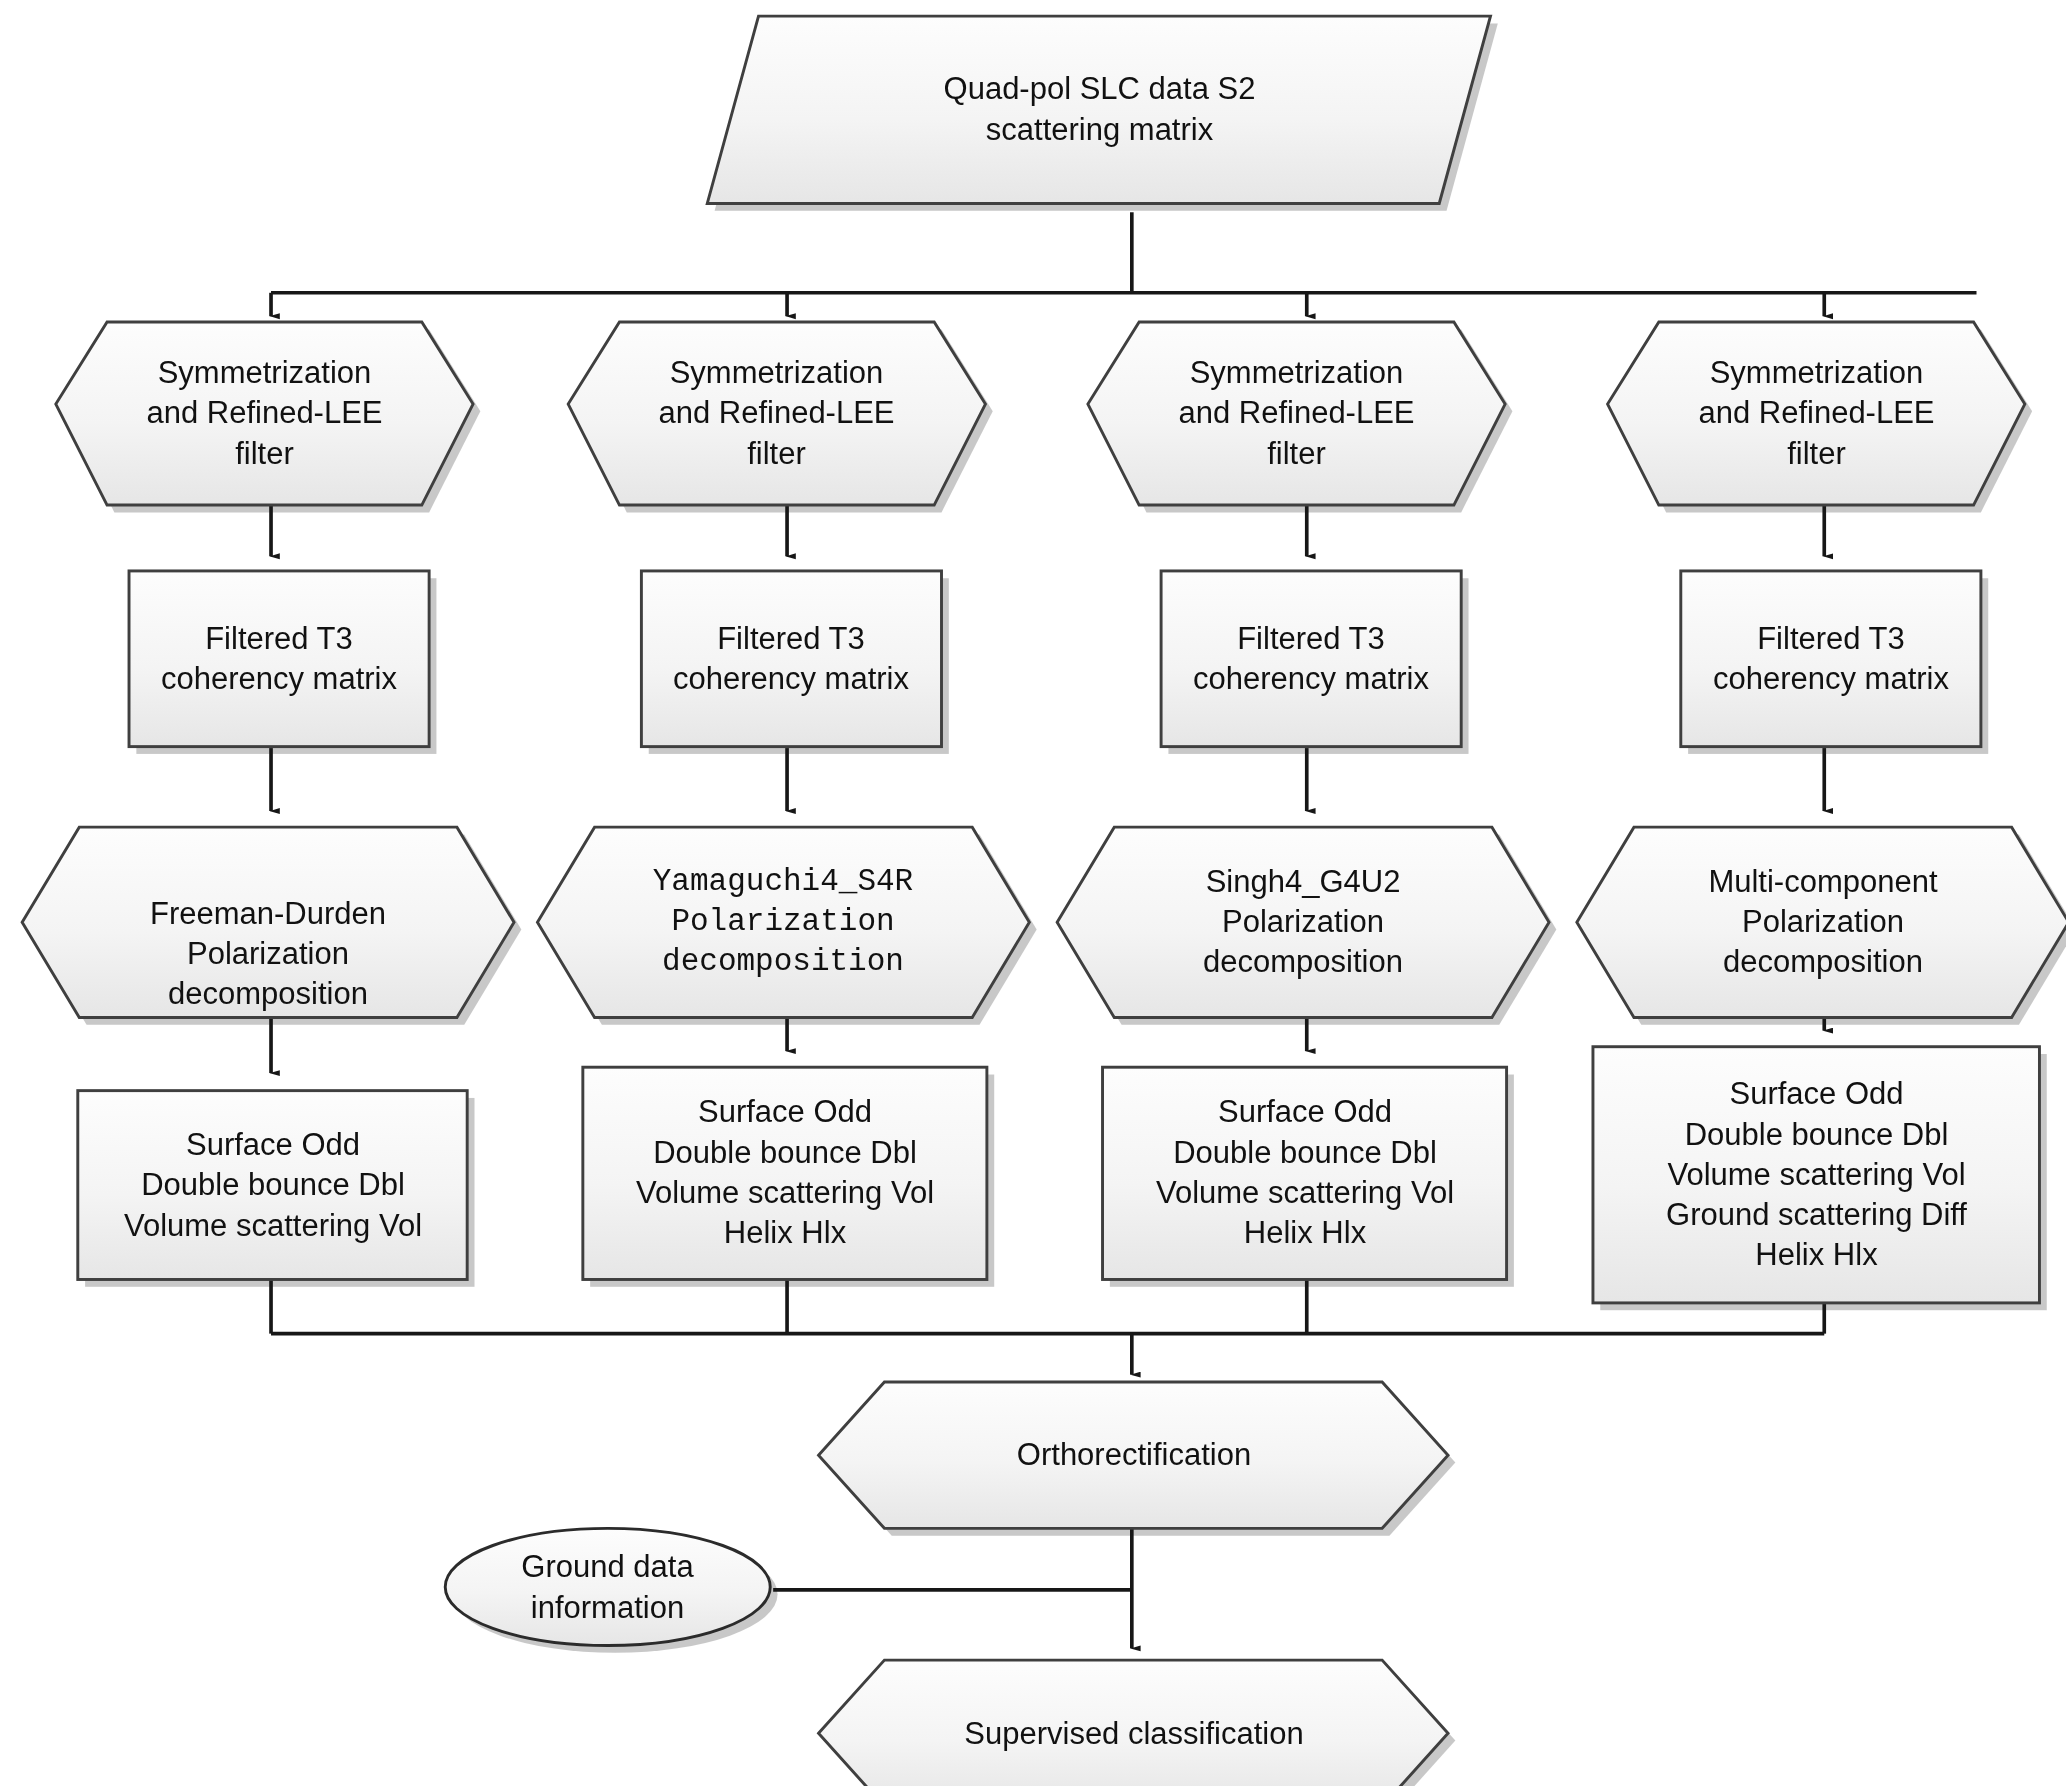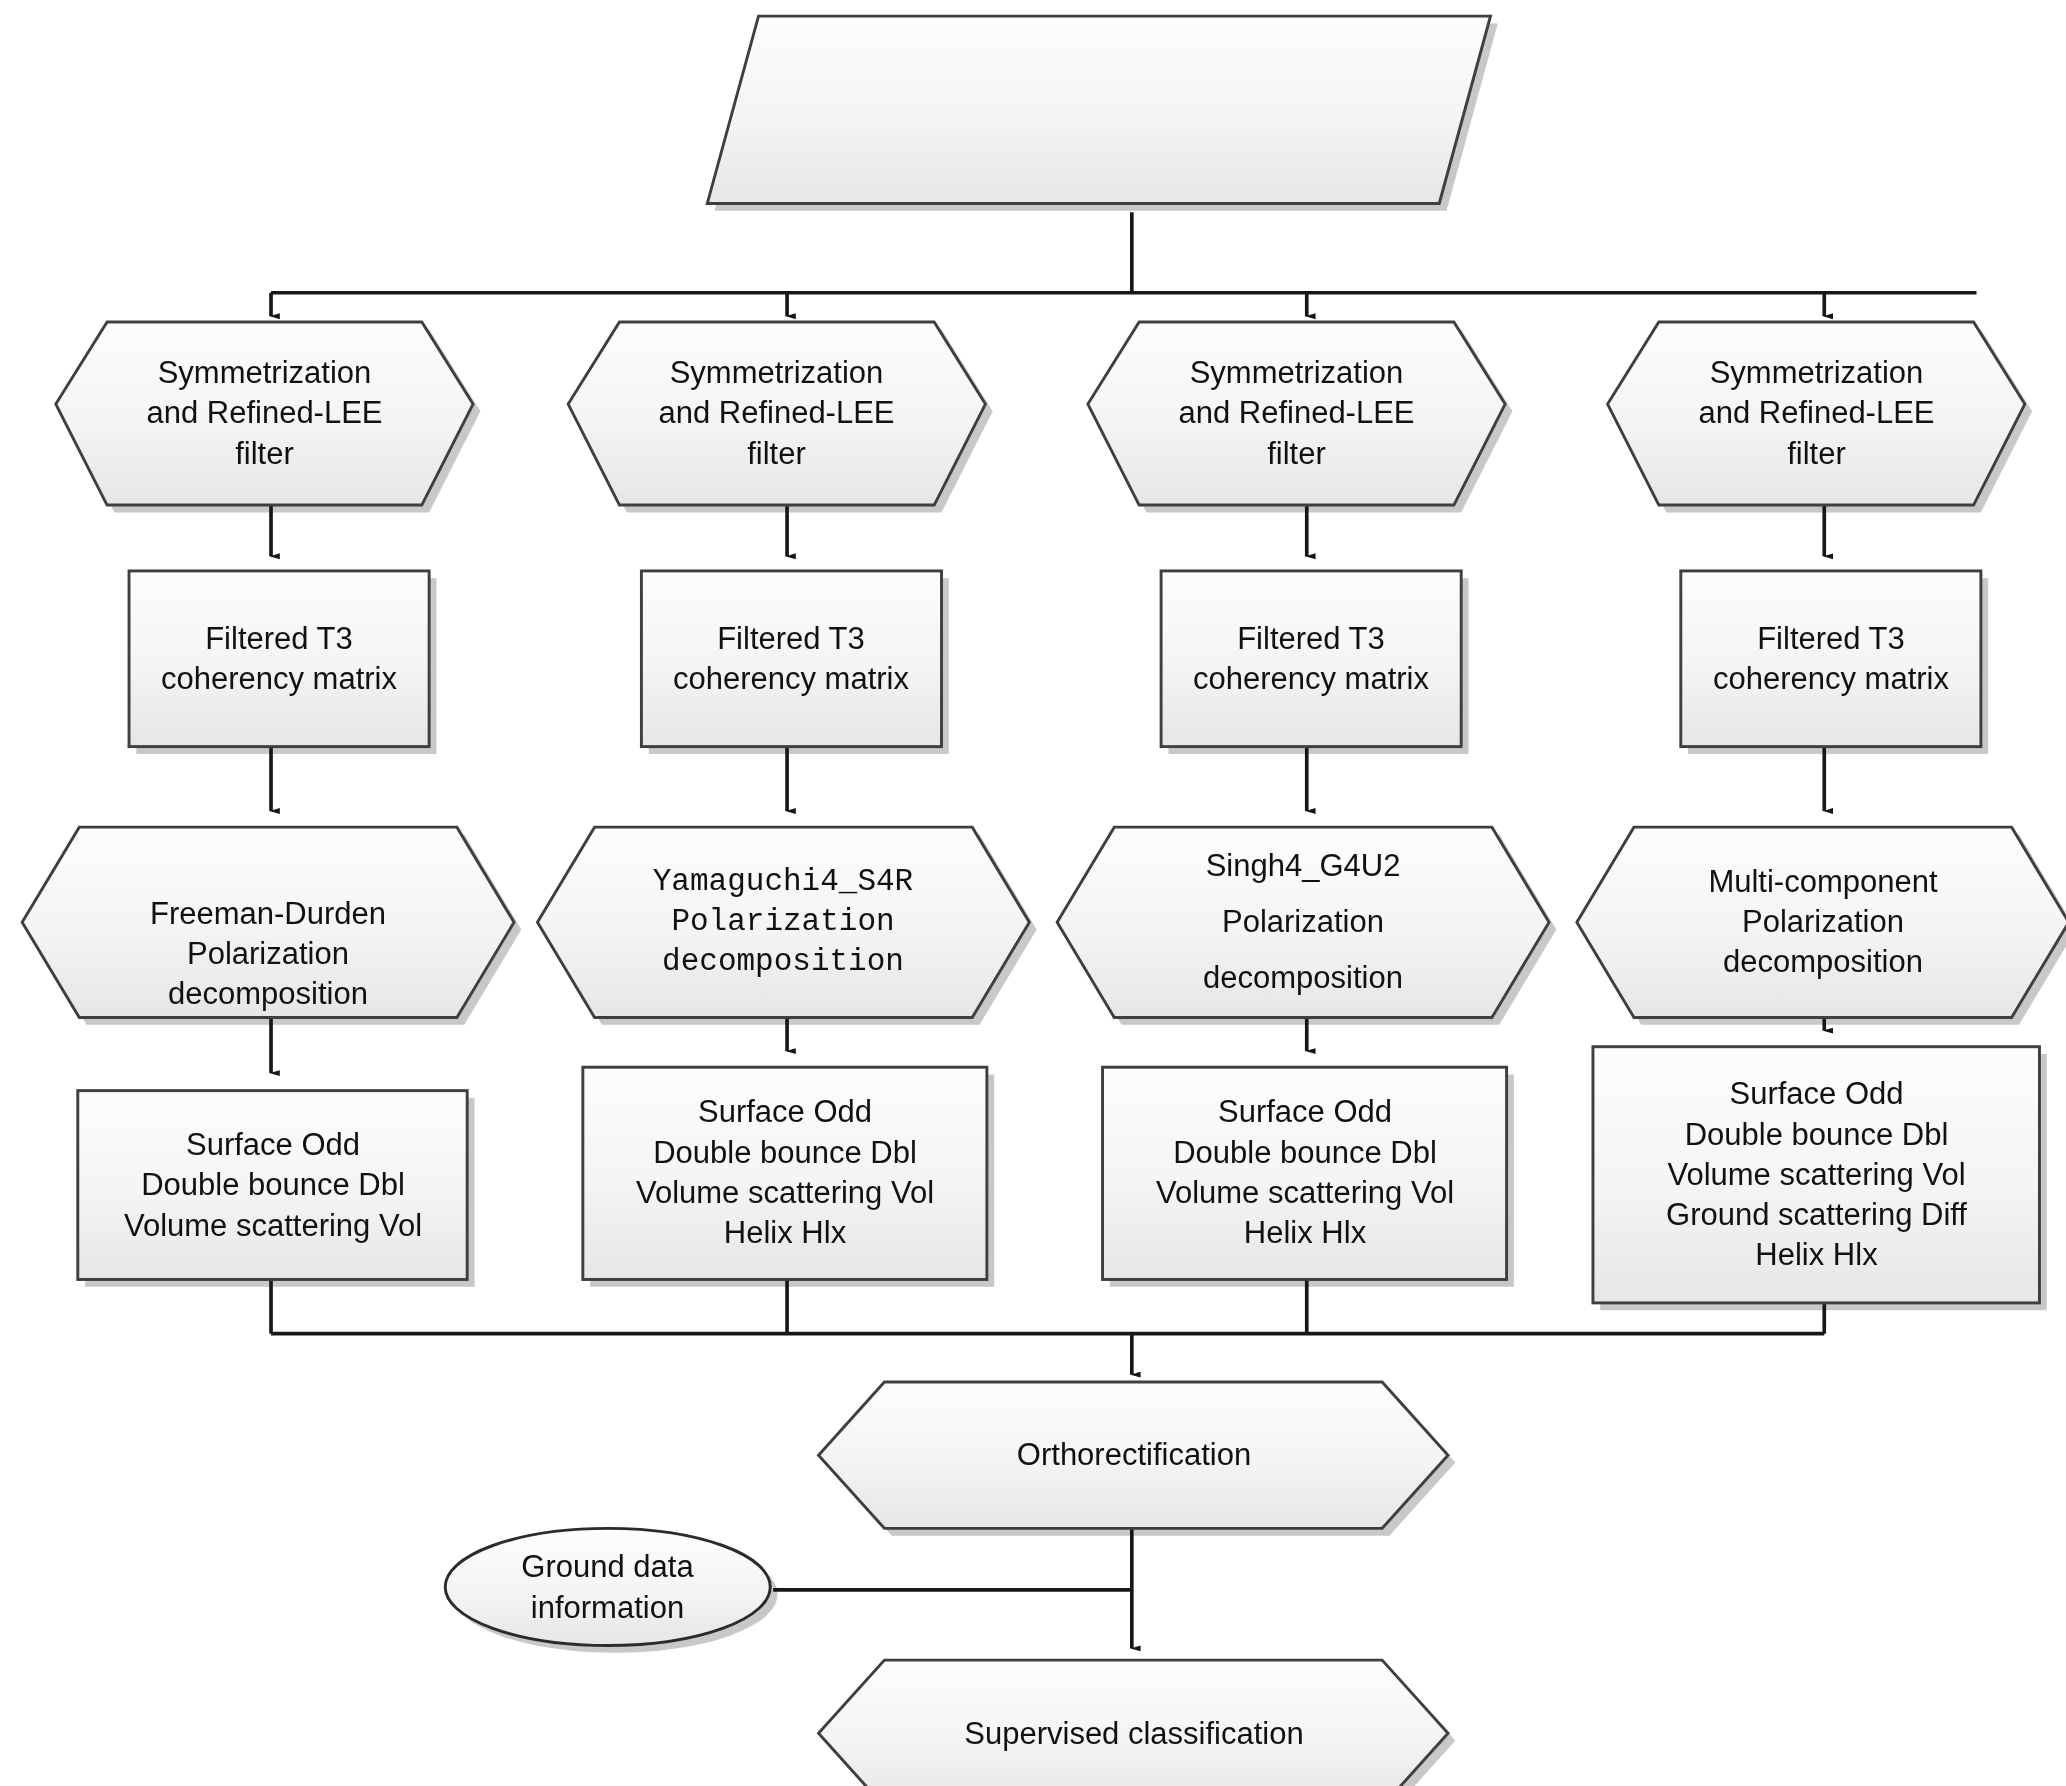--- a/index.html
+++ b/index.html
@@ -119,20 +119,24 @@
     <rect class="shp-fill" x="1506" y="1458" width="552" height="290"></rect>
     <rect class="shp-fill" x="2176" y="1430" width="610" height="350"></rect>
 
     <polygon class="shp-fill" points="1208,1888 1888,1888 1978,1988 1888,2088 1208,2088 1118,1988"></polygon>
 
     <ellipse class="shp-ellipse" cx="830" cy="2168" rx="222" ry="80"></ellipse>
 
     <polygon class="shp-fill" points="1208,2268 1888,2268 1978,2368 1888,2468 1208,2468 1118,2368"></polygon>
   </svg>
 
+  <div class="lbl" style="left:759px;top:16px;width:681px;height:187px;">
+    <span>Quad-pol SLC data S2</span>
+    <span>scattering matrix</span>
+  </div>
 
   <div class="lbl" style="left:56px;top:322px;width:417px;height:183px;">
     <span>Symmetrization</span>
     <span>and Refined-LEE</span>
     <span>filter</span>
   </div>
   <div class="lbl" style="left:568px;top:322px;width:417px;height:183px;">
     <span>Symmetrization</span>
     <span>and Refined-LEE</span>
     <span>filter</span>
@@ -168,21 +172,21 @@
   <div class="lbl" style="left:22px;top:827px;width:492px;height:190px;margin-top:32px;">
     <span>Freeman-Durden</span>
     <span>Polarization</span>
     <span>decomposition</span>
   </div>
   <div class="lbl" style="left:537px;top:827px;width:492px;height:190px;font-family:Liberation Mono, monospace;">
     <span>Yamaguchi4_S4R</span>
     <span>Polarization</span>
     <span>decomposition</span>
   </div>
-  <div class="lbl" style="left:1057px;top:827px;width:492px;height:190px;gap:16px;">
+  <div class="lbl" style="left:1057px;top:827px;width:492px;height:190px;">
     <span>Singh4_G4U2</span>
     <span>Polarization</span>
     <span>decomposition</span>
   </div>
   <div class="lbl" style="left:1577px;top:827px;width:492px;height:190px;">
     <span>Multi-component</span>
     <span>Polarization</span>
     <span>decomposition</span>
   </div>
 

